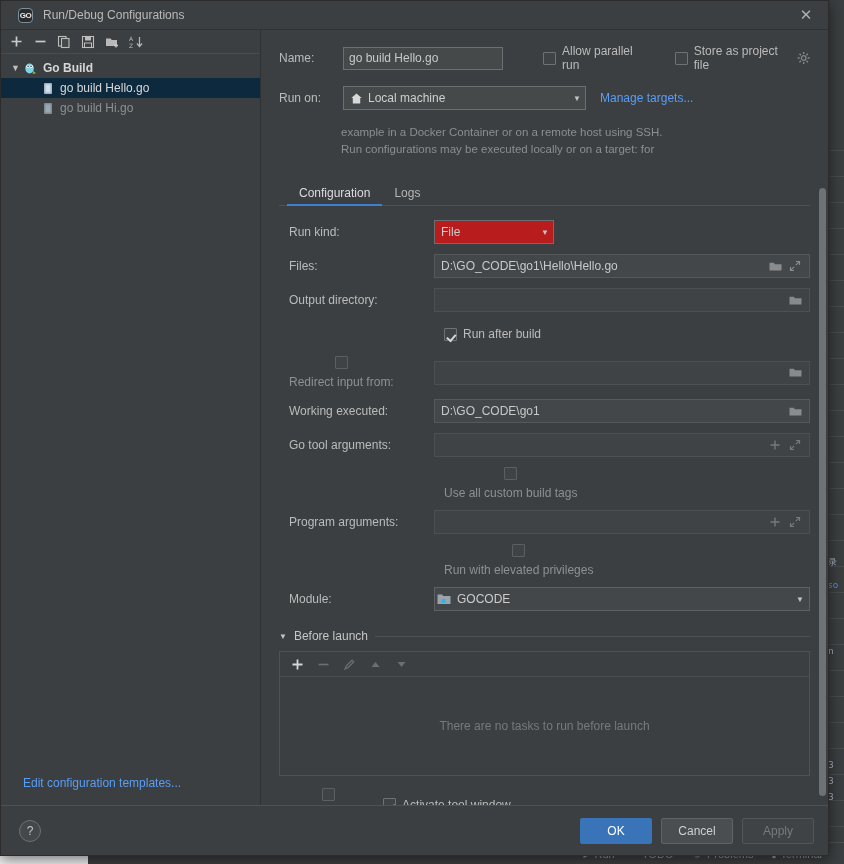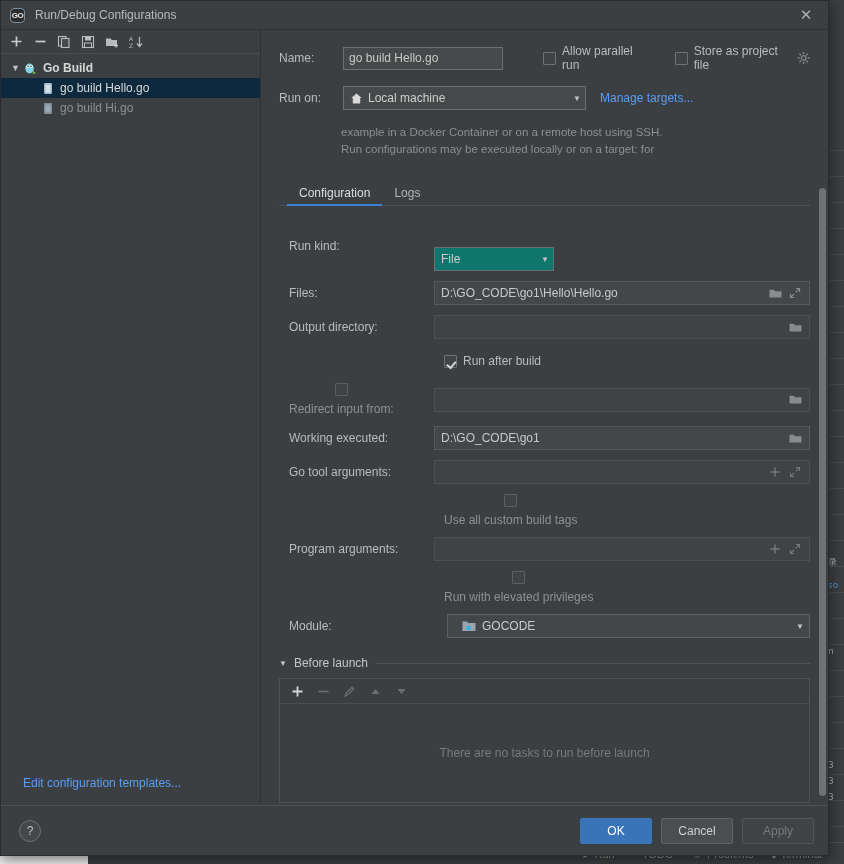--- a/index.html
+++ b/index.html
@@ -78,20 +78,21 @@
     height: 29px; flex: none; background: #3c3f41;
     display: flex; align-items: center; padding: 0 0 0 9px;
     border-bottom: 1px solid #323232;
   }
   .go-badge {
     width: 15px; height: 15px; flex: none;
     background: #2b2b2b; border: 1px solid #7b8f9e; border-radius: 4px;
     color: #e8e8e8; font-size: 8px; font-weight: bold;
     display: flex; align-items: center; justify-content: center;
     letter-spacing: -0.5px;
+    margin-left: 8px;
   }
   .titlebar .ttl {
     margin-left: 10px; font-size: 12px; color: #b9b9b9;
   }
   .titlebar .close-btn {
     margin-left: auto; width: 44px; height: 29px;
     display: flex; align-items: center; justify-content: center;
     color: #b0b0b0; font-size: 15px; cursor: pointer;
   }
 
@@ -233,30 +234,30 @@
   }
   .ctl-box.blank { background: #3f4346; border-color: #4c5052; }
   .ctl-box .val { overflow: hidden; white-space: nowrap; text-overflow: ellipsis; }
   .ctl-box .tools { margin-left: auto; display: flex; align-items: center; gap: 2px; padding-right: 3px; }
   .icobtn {
     width: 18px; height: 20px; display: flex; align-items: center;
     justify-content: center; cursor: pointer; opacity: 0.7;
   }
 
   .small-combo {
-    width: 120px; height: 24px; background: #0f766e; border: 1px solid #6b6f71;
+    width: 120px; height: 24px; background: #b91c1c; border: 1px solid #6b6f71;
     display: flex; align-items: center; padding: 0 4px 0 6px;
-    font-size: 12px; color: #cbcbcb; cursor: pointer; margin-top: 27px;
+    font-size: 12px; color: #cbcbcb; cursor: pointer;
   }
   .small-combo .arrow { margin-left: auto; font-size: 8px; color: #c3c3c3; }
 
   .module-combo {
     flex: 1; height: 24px; background: #43474a; border: 1px solid #5c6062;
-    display: flex; align-items: center; padding: 0 5px 0 14px;
-    font-size: 12px; color: #cbcbcb; cursor: pointer; margin-left: 13px;
+    display: flex; align-items: center; padding: 0 5px 0 2px;
+    font-size: 12px; color: #cbcbcb; cursor: pointer;
   }
   .module-combo .arrow { margin-left: auto; font-size: 8px; color: #c3c3c3; }
   .mod-ico { width: 14px; height: 12px; flex: none; margin-right: 6px; }
 
   .cbrow { display: flex; align-items: center; min-height: 24px; margin-bottom: 10px; }
   .cbrow .pad { width: 165px; flex: none; }
 
   .redirect-row { display: flex; align-items: center; min-height: 24px; margin-bottom: 10px; }
   .redirect-row .rlbl { width: 155px; flex: none; padding-left: 10px; display: flex; align-items: center; gap: 6px; }
 

